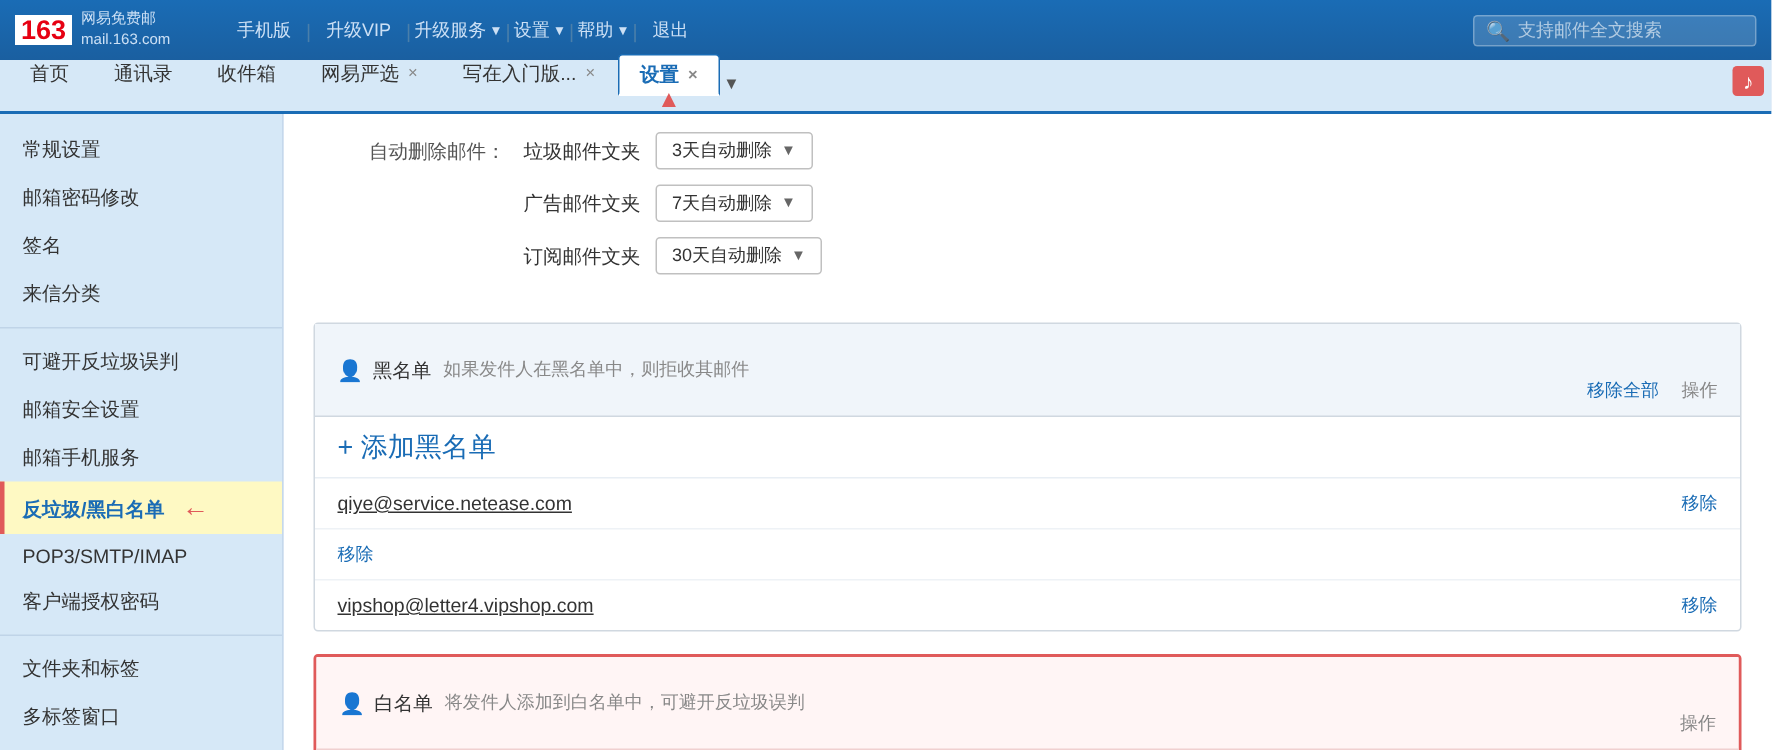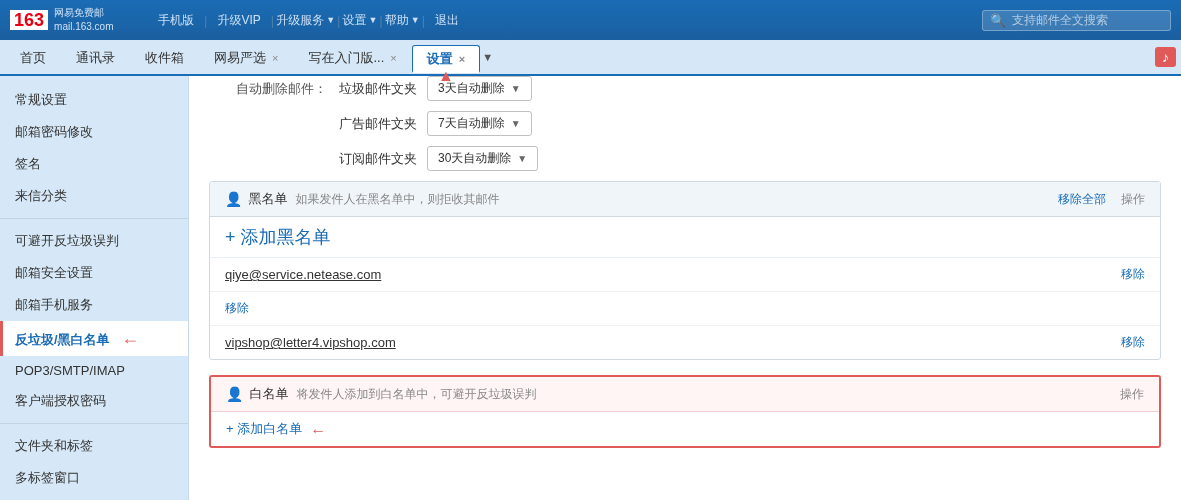--- a/index.html
+++ b/index.html
@@ -73,21 +73,21 @@
       width: 150px;
     }
     .top-search input::placeholder { color: rgba(255,255,255,0.6); }
     .search-icon { color: rgba(255,255,255,0.7); font-size: 13px; margin-right: 5px; }
 
     
     .tab-bar {
       background: #d6e8f7;
       height: 36px;
       display: flex;
-      align-items: center;
+      align-items: flex-end;
       padding: 12px 5px;
       border-bottom: 2px solid #1a6cb5;
     }
     .tab {
       display: flex;
       align-items: center;
       height: 28px;
       padding: 0 14px;
       font-size: 13px;
       cursor: pointer;
@@ -140,21 +140,21 @@
       overflow-y: auto;
     }
     .sidebar-item {
       padding: 7px 15px;
       font-size: 13px;
       color: #333;
       cursor: pointer;
       white-space: nowrap;
     }
     .sidebar-item.active {
-      background: #ffffff;
+      background: #fef9c3;
       color: #1a6cb5;
       font-weight: bold;
       border-left: 3px solid #e05a5a;
       padding-left: 12px;
     }
     .sidebar-divider {
       height: 1px;
       background: #c0d4e8;
       margin: 6px 0;
     }
@@ -163,21 +163,22 @@
     .content-area {
       flex: 1;
       background: white;
       overflow-y: auto;
       padding: 0;
       border-left: 1px solid #c5d8ec;
     }
 
     
     .settings-section {
-      padding: 0 30px;
+      padding: 12px 30px;
+      margin-left: 10px;
     }
 
     
     .auto-delete-row {
       display: flex;
       align-items: center;
       margin-bottom: 10px;
     }
     .auto-delete-label {
       width: 120px;
@@ -259,20 +260,21 @@
       font-size: 12px;
       cursor: pointer;
       margin-left: auto;
       padding-right: 5px;
     }
     .header-actions {
       margin-left: auto;
       display: flex;
       align-items: center;
       gap: 10px;
+      margin-top: 28px;
     }
     .op-label { color: #888; font-size: 12px; }
 
     
     .white-list-section {
       border: 2px solid #e05a5a;
       margin: 0 20px 15px 20px;
       border-radius: 3px;
     }
     .white-list-header {

